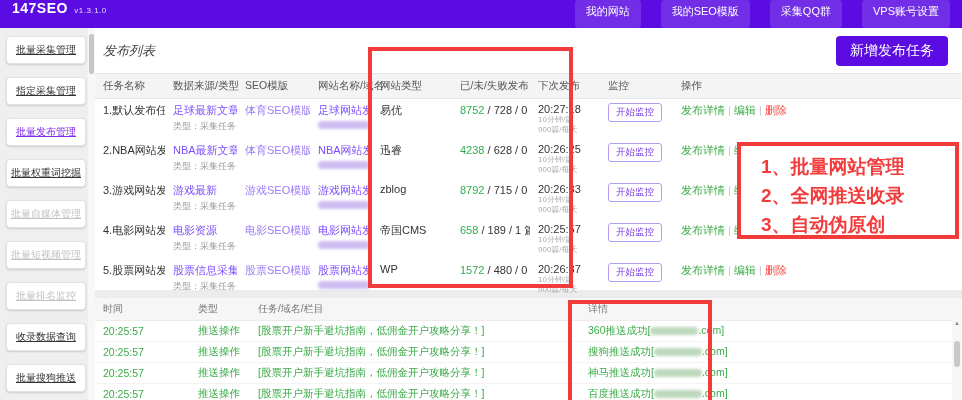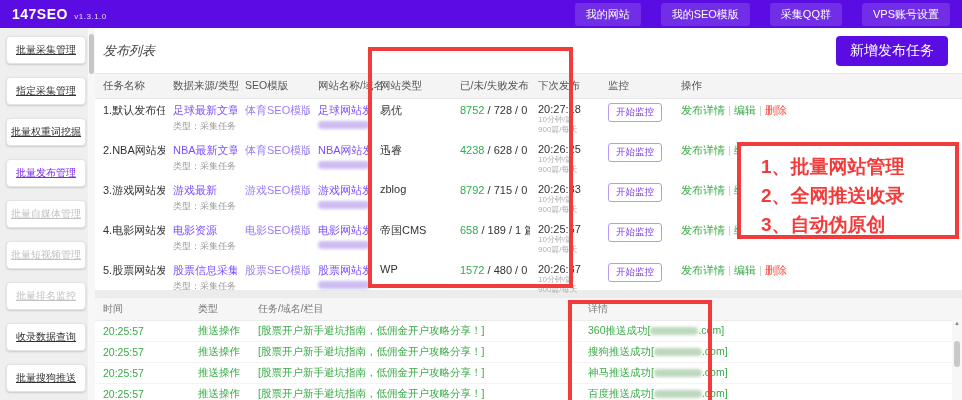--- a/index.html
+++ b/index.html
@@ -1,21 +1,21 @@
 <!DOCTYPE html>
 <html><head>
 <meta charset="utf-8">
 <style>
   * { margin:0; padding:0; box-sizing:border-box; }
   html,body { width:962px; height:400px; overflow:hidden; }
   body { position:relative; font-family:"Liberation Sans","DejaVu Sans",sans-serif; background:#ececec; }
 
   
   .topbar { position:absolute; top:0; left:0; width:962px; height:28px; background:#5a0ce2;
-            display:flex; align-items:center; justify-content:space-between; padding:0 12px; z-index:5; }
+            display:flex; justify-content:space-between; padding:0 12px; z-index:5; }
   .brand { color:#fff; font-size:14px; font-weight:bold; letter-spacing:.5px; }
   .brand .ver { font-size:8px; font-weight:normal; opacity:.85; margin-left:2px; }
   .topmenu { display:flex; gap:20px; }
   .topmenu .tbtn { background:rgba(255,255,255,.14); color:#fff; font-size:11px;
                    padding:4px 11px; border-radius:3px; cursor:pointer; white-space:nowrap; }
 
   
   .layout { position:absolute; top:28px; left:0; right:0; bottom:0; display:flex; }
   .sidebar { width:95px; background:#efefef; position:relative; padding:8px 0 0 4px; flex:none; }
   .sbtn { display:block; width:80px; background:#fff; border:1px solid #e3e3e3; border-radius:4px;
@@ -91,22 +91,22 @@
 </div>
 
 <div class="layout">
 
   <aside class="sidebar" id="sidebar">
     <div class="side-scroll">
       <div class="side-thumb"></div>
     </div>
   <div class="sbtn">批量采集管理</div>
       <div class="sbtn">指定采集管理</div>
+      <div class="sbtn active">批量发布管理</div>
       <div class="sbtn">批量权重词挖掘</div>
-      <div class="sbtn active">批量发布管理</div>
       <div class="sbtn disabled">批量自媒体管理</div>
       <div class="sbtn disabled">批量短视频管理</div>
       <div class="sbtn disabled">批量排名监控</div>
       <div class="sbtn">收录数据查询</div>
       <div class="sbtn">批量搜狗推送</div>
     </aside>
 
   <div class="main">
     <div class="panel main-panel">
       <div class="panel-head">

